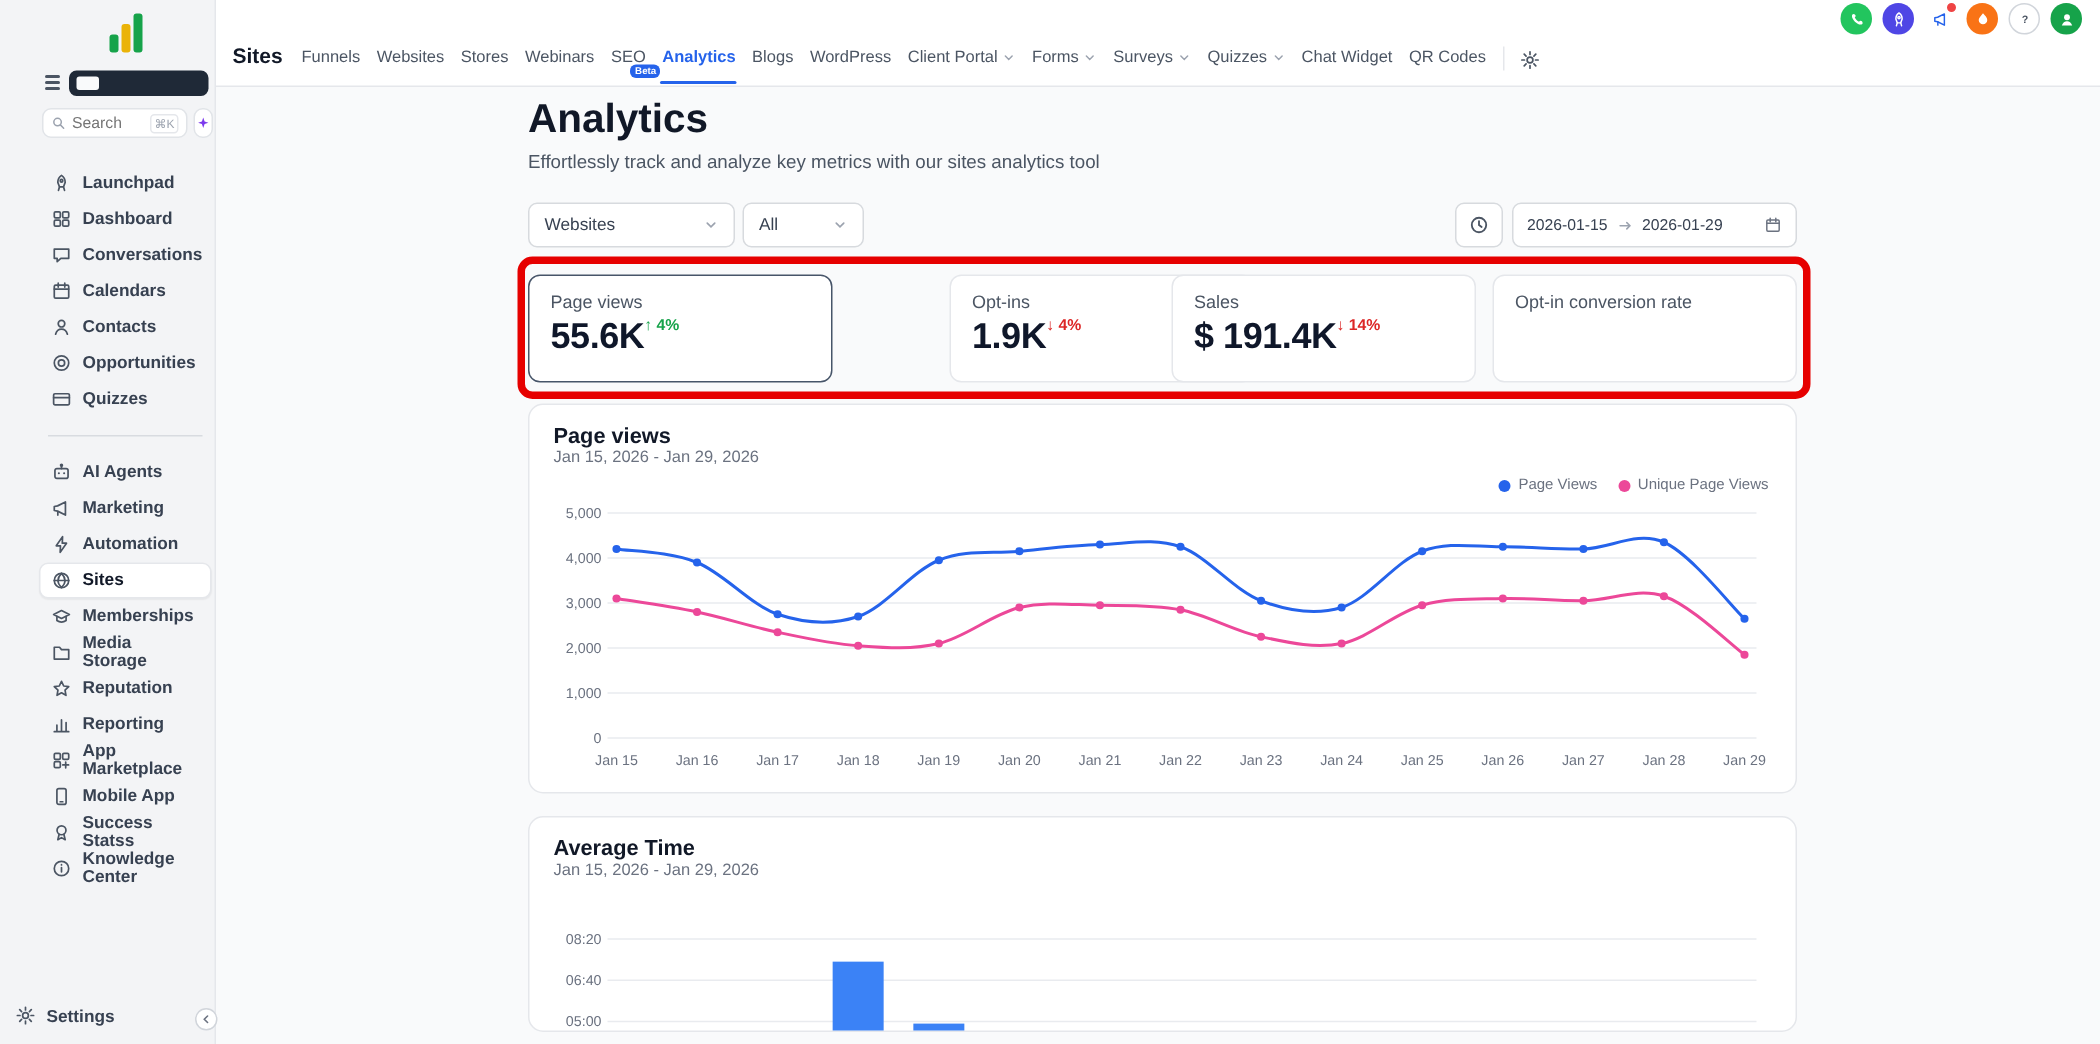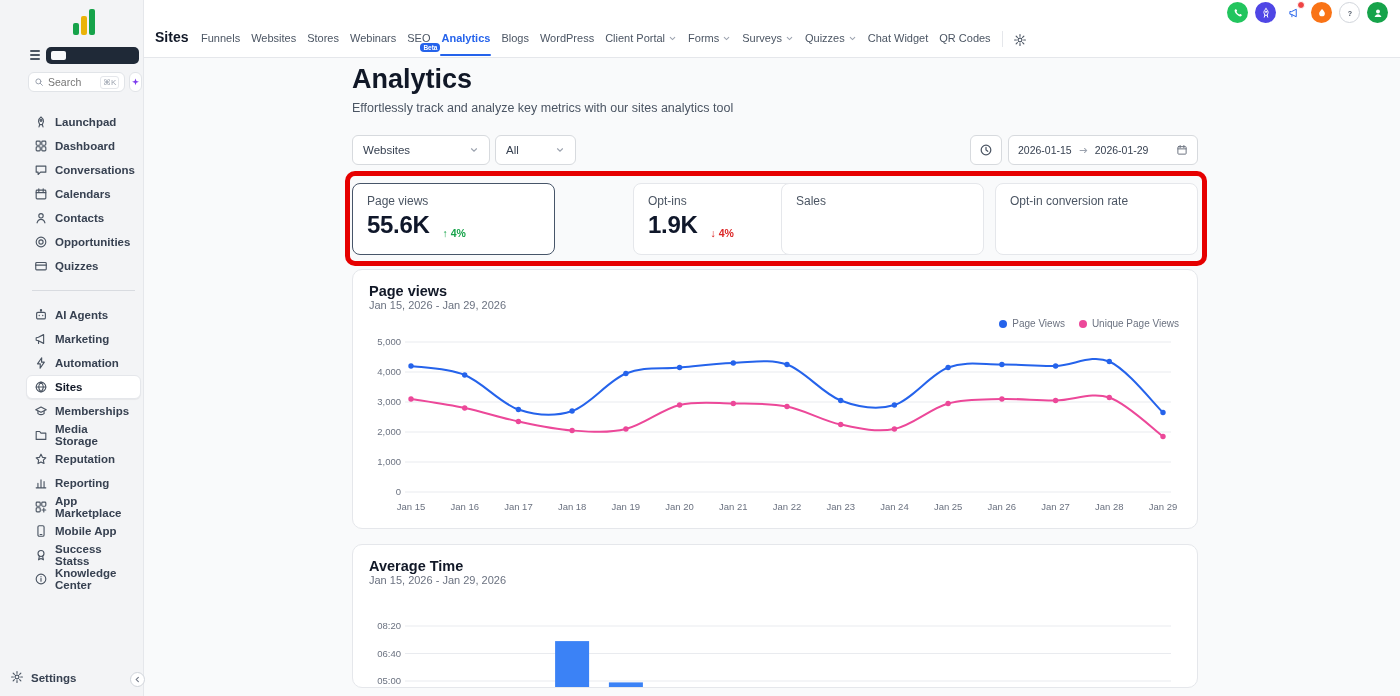--- a/index.html
+++ b/index.html
@@ -75,21 +75,21 @@
   .date-range{position:absolute;top:77px;left:864px;width:190px;height:30px;background:#fff;
     border:1px solid #d7dade;border-radius:6px;display:flex;align-items:center;gap:6px;
     padding:0 9px;font-size:10.5px;color:#374151;box-sizing:border-box;}
   .date-range .arrow{color:#9ca3af;display:flex;}
   .date-range .cal{margin-left:auto;color:#6b7280;display:flex;}
 
   .metric-card{position:absolute;top:125px;width:203px;height:72px;background:#fff;
     border:1px solid #e5e7eb;border-radius:8px;box-sizing:border-box;padding:10px 14px;}
   .metric-card.selected{border:1.6px solid #475569;}
   .metric-label{font-size:12px;color:#4b5563;}
-  .metric-row{display:flex;align-items:flex-end;gap:13px;margin-top:3px;}
+  .metric-row{display:flex;align-items:flex-start;gap:0;margin-top:3px;}
   .metric-value{font-size:24px;font-weight:bold;color:#0f172a;letter-spacing:-.3px;}
   .metric-delta{font-size:10.5px;font-weight:bold;}
   .metric-delta.up{color:#16a34a;}
   .metric-delta.down{color:#dc2626;}
 
   .annotation{position:absolute;left:201px;top:113px;width:862px;height:95px;
     border:5px solid #e60000;border-radius:10px;z-index:40;pointer-events:none;box-sizing:border-box;}
 
   .card{position:absolute;left:208px;width:846px;background:#fff;border:1px solid #e5e7eb;
     border-radius:10px;box-sizing:border-box;padding:13px 16px;}
@@ -467,20 +467,24 @@
         </div>
         <div class="metric-card" data-interactable="true" style="left: 441px; margin-left: 48px;">
           <div class="metric-label" data-interactable="false">Opt-ins</div>
           <div class="metric-row">
             <span class="metric-value" data-interactable="false">1.9K</span>
             <span class="metric-delta down" data-interactable="false">↓ 4%</span>
           </div>
         </div>
         <div class="metric-card" data-interactable="true" style="left: 637px;">
           <div class="metric-label" data-interactable="false">Sales</div>
+          <div class="metric-row">
+            <span class="metric-value" data-interactable="false">$ 191.4K</span>
+            <span class="metric-delta down" data-interactable="false">↓ 14%</span>
+          </div>
         </div>
         <div class="metric-card" data-interactable="true" style="left: 851px;">
           <div class="metric-label" data-interactable="false">Opt-in conversion rate</div>
         </div>
       </div>
     <div class="annotation" data-interactable="false" style="border-color: rgb(230, 0, 0);"></div>
 
     <div class="card" id="pv-card" data-interactable="false">
       <div class="card-title" data-interactable="false">Page views</div>
       <div class="card-sub" data-interactable="false">Jan 15, 2026 - Jan 29, 2026</div>

